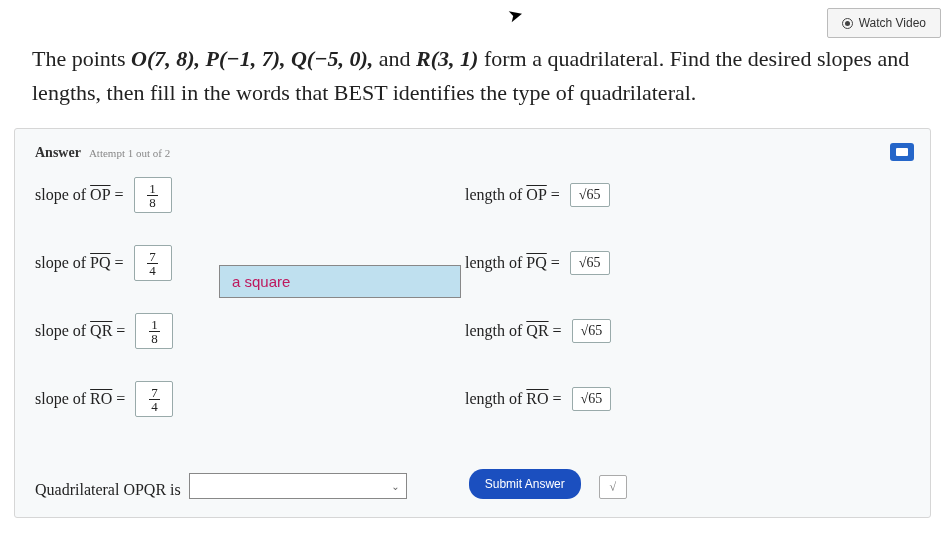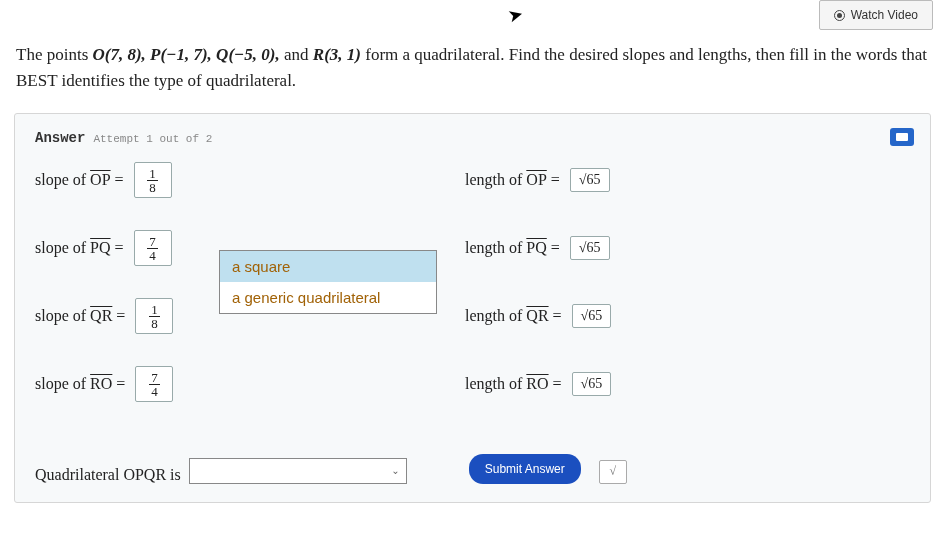--- a/index.html
+++ b/index.html
@@ -1,36 +1,36 @@
 <!DOCTYPE html>
 <html><head>
 <meta charset="utf-8">
 <style>
 *{box-sizing:border-box;margin:0;padding:0}
 body{width:945px;height:536px;background:#fff;font-family:Georgia,'Times New Roman',serif;color:#222;overflow:hidden;position:relative}
-.top-buttons{position:absolute;right:0;top:0;display:flex;gap:20px;padding-right:12px}
+.top-buttons{position:absolute;right:0;top:8px;display:flex;gap:20px;padding-right:4px}
 .btn-top{border:1px solid #bbb;background:#f5f5f5;font-family:Arial,sans-serif;font-size:12px;color:#333;padding:7px 14px;border-radius:2px;cursor:pointer;display:flex;align-items:center;gap:6px}
 .rec-icon{display:inline-block;width:11px;height:11px;border:1px solid #444;border-radius:50%;position:relative}
 .rec-icon::after{content:'';position:absolute;width:5px;height:5px;background:#444;border-radius:50%;left:2px;top:2px}
-.problem{padding:42px 16px 0 16px;font-size:17px;line-height:1.55}
+.problem{padding:42px 16px 0 32px;font-size:22px;line-height:1.55}
 .problem b{font-weight:bold}
 .math-i{font-style:italic}
 .answer-area{margin:18px 14px 0 14px;border:1px solid #d6d6d6;border-radius:3px;background:#f7f9fa;padding:16px 20px 28px 20px;position:relative;min-height:390px}
-.ans-head{font-family:Liberation Mono, monospace;font-size:14px;color:#333}
+.ans-head{font-family:Liberation Serif, serif;font-size:14px;color:#333}
 .ans-head .att{font-size:11px;color:#888;margin-left:8px}
 .kb-icon{position:absolute;right:16px;top:14px;width:24px;height:18px;background:#2566c9;border-radius:3px;display:flex;align-items:center;justify-content:center}
 .kb-icon::after{content:'';width:12px;height:8px;background:#fff;border-radius:1px}
 .grid{display:grid;grid-template-columns:430px 1fr;row-gap:32px;margin-top:16px;align-items:center}
 .cell{display:flex;align-items:center;gap:10px;font-size:16px}
 .seg{text-decoration:overline;display:inline-block;line-height:1}
 .fracbox,.valbox{border:1px solid #9aa;background:#fff;border-radius:2px;padding:3px 8px;font-size:14px;min-width:38px;text-align:center;font-family:Georgia,serif}
 .frac{display:inline-flex;flex-direction:column;align-items:center;line-height:1}
 .frac .n{border-bottom:1px solid #222;padding:0 2px;font-size:13px}
 .frac .d{padding:0 2px;font-size:13px}
-.dropdown{position:absolute;left:204px;top:136px;width:218px;background:#fff;border:1px solid #888;font-family:Arial,sans-serif;font-size:15px;color:#a16207;z-index:5}
+.dropdown{position:absolute;left:204px;top:136px;width:242px;background:#fff;border:1px solid #888;font-family:Arial,sans-serif;font-size:15px;color:#be185d;z-index:5}
 .dropdown .opt{padding:7px 12px;cursor:pointer}
 .dropdown .opt.hl{background:#bfe0ef}
 .bottom-row{position:absolute;left:20px;bottom:18px;display:flex;align-items:flex-end;gap:8px;width:calc(100% - 40px)}
 .qtext{font-size:16px}
 .selectbox{border:1px solid #888;background:#fff;height:26px;width:218px;display:flex;align-items:center;justify-content:flex-end;padding:0 6px;font-family:Arial,sans-serif;font-size:14px;color:#555}
 .chev{font-size:10px;color:#666}
 .submit{background:#1b4fbf;color:#fff;font-family:Arial,sans-serif;font-size:12px;border:none;padding:8px 16px;border-radius:14px;margin-left:54px;cursor:pointer}
 .check{border:1px solid #aaa;background:#fff;width:28px;height:24px;display:flex;align-items:center;justify-content:center;margin-left:10px;font-size:12px;color:#777;border-radius:2px}
 .cursor{position:absolute;left:508px;top:4px;font-size:18px;color:#000;transform:rotate(-15deg)}
 </style>
@@ -102,21 +102,20 @@
           </span></span>
     </div>
     <div class="cell">
       <span><span>length of </span><span class="seg">RO</span><span> =</span></span>
       <span class="valbox">√65</span>
     </div>
   </div>
 
   <div class="dropdown">
     <div class="opt hl">a square</div>
-    <div class="opt">a generic quadrilateral</div>
   </div>
 
   <div class="bottom-row">
     <span class="qtext">Quadrilateral OPQR is</span>
     <div class="selectbox">
       <span class="chev">⌄</span>
     </div>
     <button class="submit">Submit Answer</button>
     <div class="check">√</div>
   </div>

